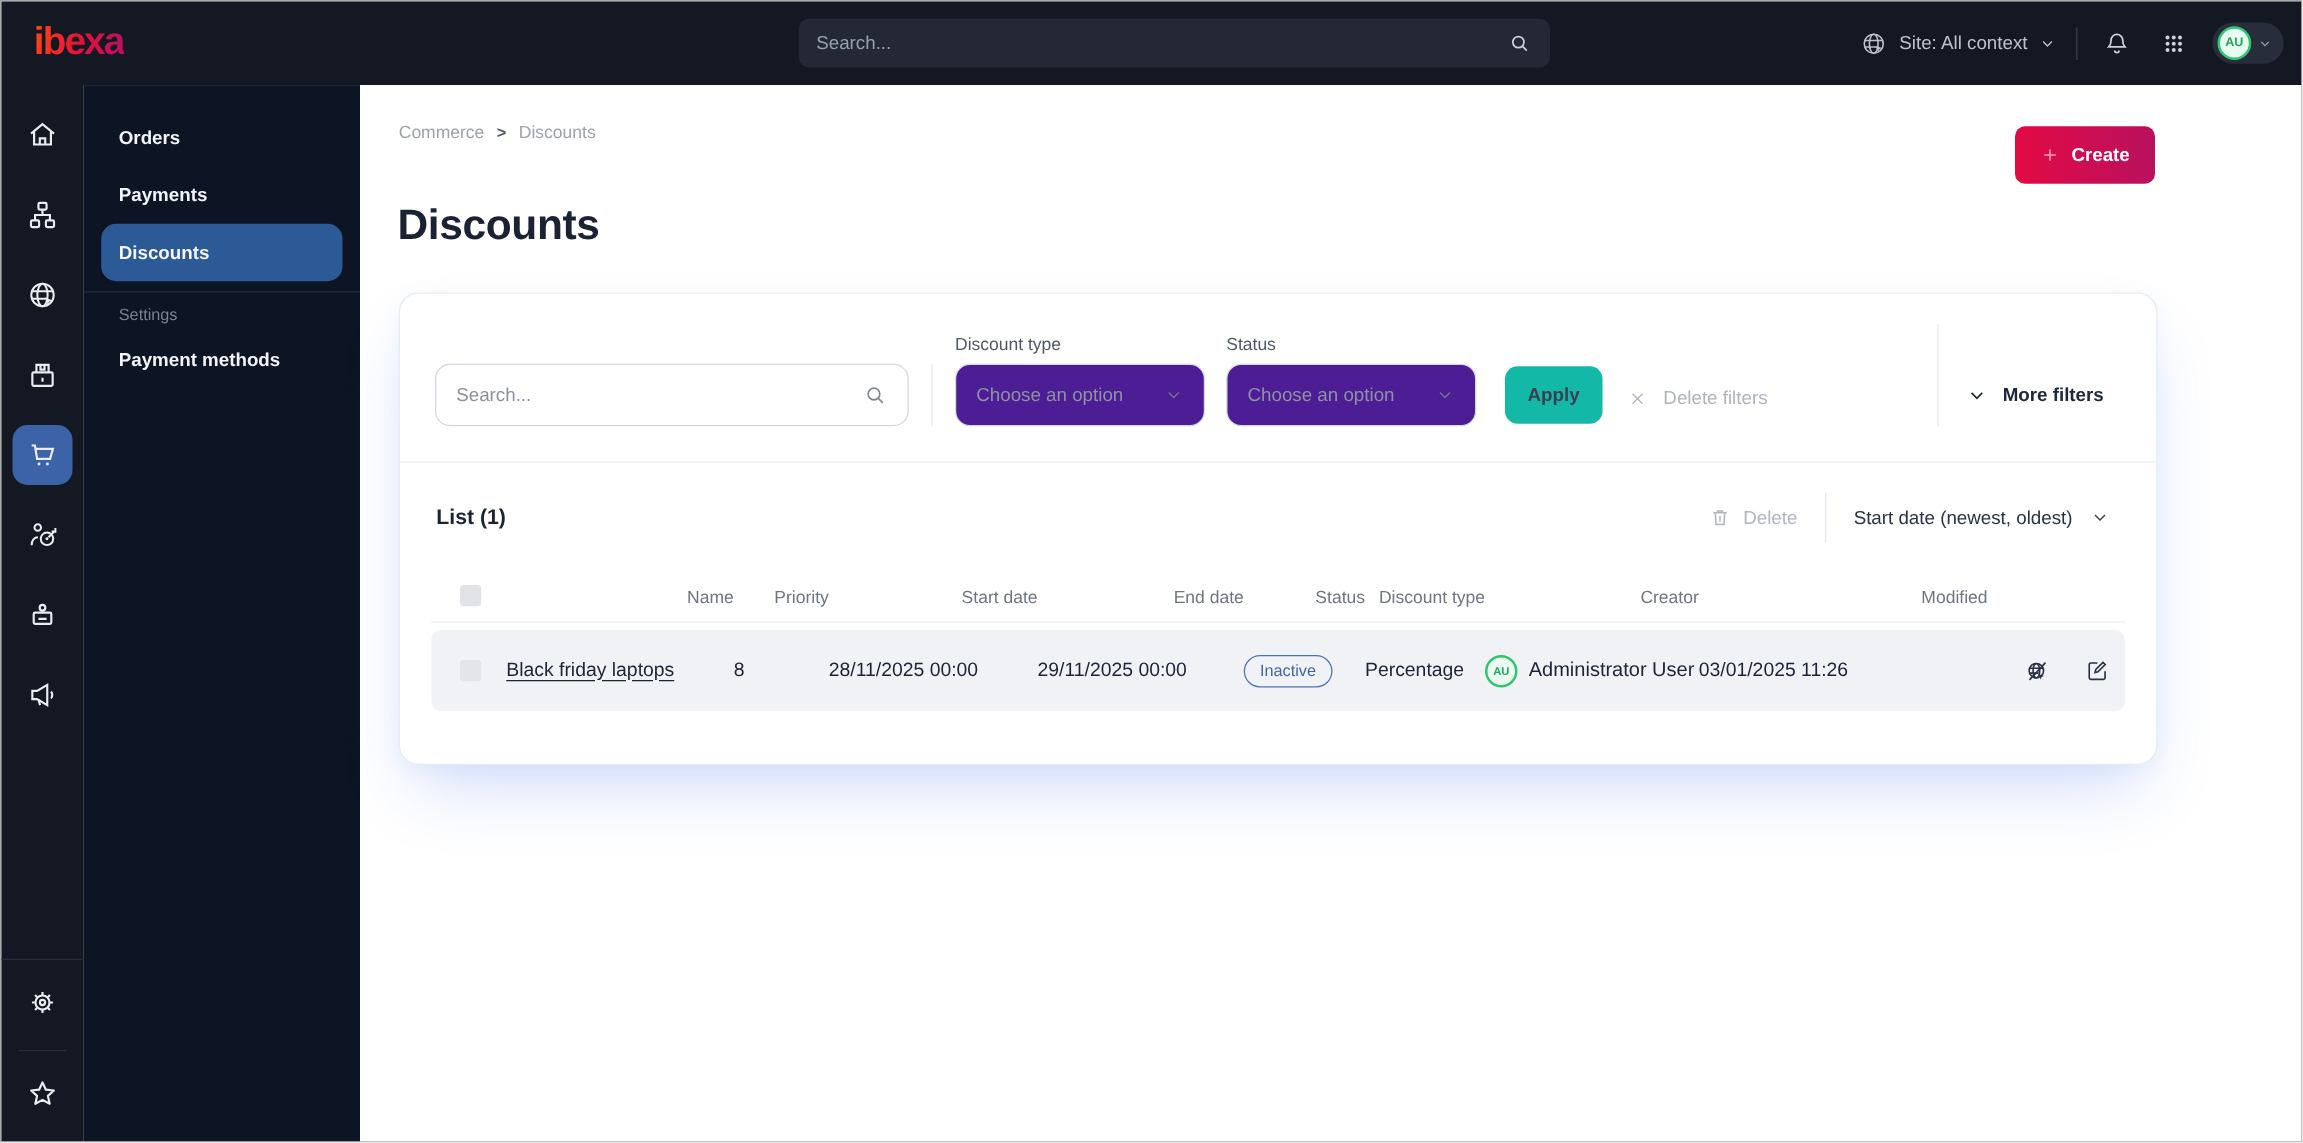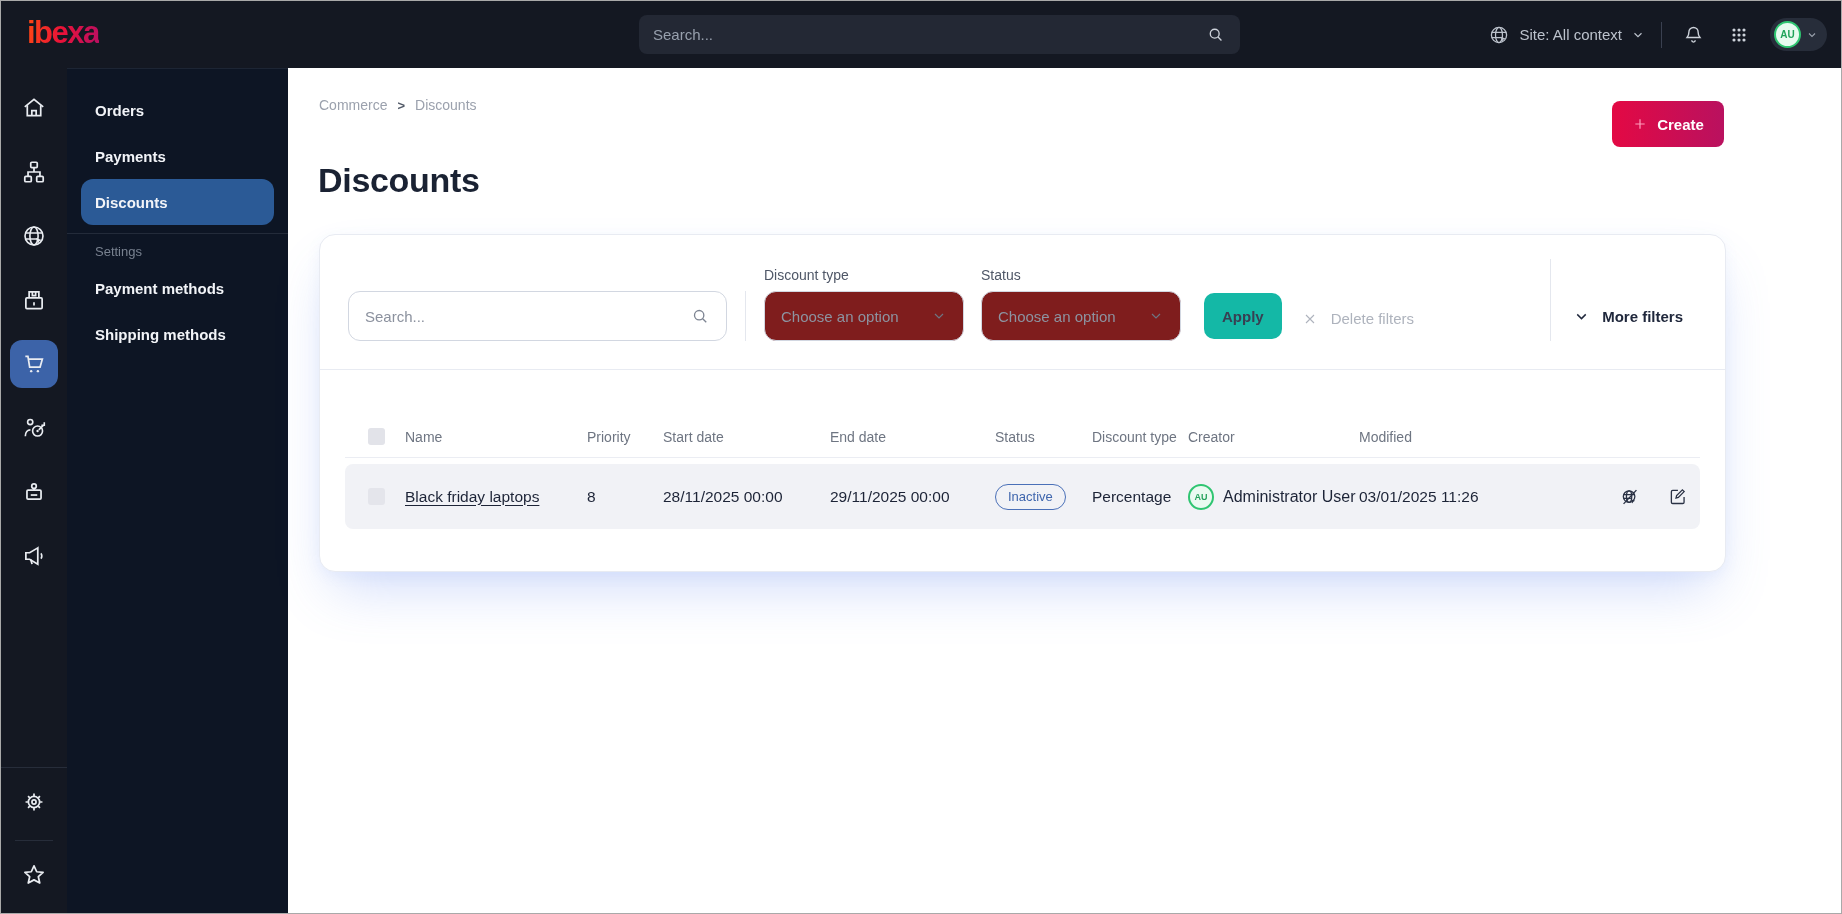--- a/index.html
+++ b/index.html
@@ -55,38 +55,38 @@
           box-shadow:0 28px 55px -14px rgba(96,134,240,.30), 0 4px 14px rgba(120,150,240,.08); }
 
   .filter-sec { display:flex; align-items:flex-end; padding:24px 28px 28px 28px; border-bottom:1px solid #e8ebf2; min-height:134px; }
   .f-search { width:379px; height:50px; border:1px solid #d2d7e1; border-radius:12px; display:flex; align-items:center; padding:0 16px; color:#7d8492; }
   .f-search input { flex:1; border:0; outline:0; font-size:15px; color:#333b4e; font-family:inherit; }
   .f-search input::placeholder { color:#8b919e; }
   .f-vdiv { width:1px; height:50px; background:#e4e7ee; margin:0 18px; }
   .f-group { display:flex; flex-direction:column; gap:8px; margin-right:17px; }
   .f-label { font-size:14px; color:#4f5767; }
   .f-select { width:200px; height:50px; border:1px solid #d2d7e1; border-radius:12px; display:flex; align-items:center; justify-content:space-between;
-              padding:0 16px; color:#8d93a0; font-size:15px; background:#7f1d1d; }
+              padding:0 16px; color:#8d93a0; font-size:15px; background:#4c1d95; }
   .apply-btn { height:46px; padding:0 18px; margin:0 20px 2px 6px; border:0; border-radius:10px; background:#14b8a6; color:#383f52;
                font-size:15px; font-weight:600; font-family:inherit; }
   .clear-btn { display:flex; align-items:center; gap:13px; color:#aeb3bd; font-size:15px; margin-bottom:14px; }
   .f-spacer { flex:1; }
   .f-vdiv2 { width:1px; height:82px; background:#e4e7ee; margin:0 22px 0 0; align-self:flex-end; }
   .more-btn { display:flex; align-items:flex-start; gap:12px; color:#20283c; font-size:15px; font-weight:700; margin-bottom:16px; margin-right:14px; }
 
   .list-sec { padding:24px 25px 42px 25px; }
   .list-head { display:flex; align-items:center; }
   .list-title { font-size:17px; font-weight:700; color:#1b2335; margin-left:4px; }
   .lh-spacer { flex:1; }
   .delete-btn { display:flex; align-items:center; gap:10px; color:#b0b5bf; font-size:15px; }
   .lh-vdiv { width:1px; height:40px; background:#e4e7ee; margin:0 22px; }
   .sort-btn { display:flex; align-items:center; gap:14px; color:#2a3245; font-size:15px; font-weight:500; margin-right:12px; }
 
   .tbl-header, .tbl-row { display:grid; grid-template-columns:37px 182px 76px 167px 165px 97px 96px 171px 1fr 110px; align-items:center; padding-left:23px; }
-  .tbl-header { height:42px; margin-top:22px; border-bottom:1px solid #ebedf3; color:#6e7582; font-size:14px; }
+  .tbl-header { height:42px; margin-top:22px; border-bottom:1px solid #ebedf3; color:#6e7582; font-size:14px;text-align:right; }
   .tbl-row { height:65px; margin-top:6px; background:#f1f2f6; border-radius:8px; color:#1d2437; font-size:15.5px; }
   .cb { width:17px; height:17px; border-radius:3px; background:#e2e3e9; }
   .tbl-row .cb { background:#e4e5eb; }
   .name-link { color:#1d2437; text-decoration:underline; text-underline-offset:3px; }
   .badge { display:inline-flex; align-items:center; justify-content:center; height:26px; padding:0 12px; border:1px solid #4a70b8; border-radius:20px;
            color:#3e65ad; font-size:13px; width:max-content; }
   .creator-cell { display:flex; align-items:center; gap:9px; font-size:16px; }
   .avatar-sm { width:26px; height:26px; border-radius:50%; background:#eafaf1; border:2px solid #2fc571; color:#27a35d;
                font-size:9px; font-weight:bold; display:flex; align-items:center; justify-content:center; flex:none; }
   .row-actions { display:flex; align-items:center; justify-content:flex-end; gap:26px; padding-right:12px; color:#2a3245; }
@@ -251,23 +251,20 @@
         <span>Payments</span>
       </div>
     <div class="panel-item active">
         <span>Discounts</span>
       </div>
     <div class="panel-div"></div>
     <div class="panel-label">Settings</div>
     <div class="panel-item">
         <span>Payment methods</span>
       </div>
-    <div class="panel-item">
-        <span>Shipping methods</span>
-      </div>
   </div>
 
   <div class="main">
 
     <div class="breadcrumb">
       <span>Commerce</span>
       <span class="sep">&gt;</span>
       <span>Discounts</span>
     </div>
 
@@ -338,20 +335,43 @@
           <span>
             <svg width="17" height="17" viewBox="0 0 24 24" fill="none" stroke="currentColor" stroke-width="2">
                 <path d="M6 9l6 6 6-6"></path>
               </svg>
           </span>
           <span>More filters</span>
         </div>
       </div>
 
       <div class="list-sec">
+        <div class="list-head">
+          <div class="list-title">List (1)</div>
+          <div class="lh-spacer"></div>
+          <div class="delete-btn">
+            <span>
+              <svg width="18" height="18" viewBox="0 0 24 24" fill="none" stroke="currentColor" stroke-width="1.6">
+                  <path d="M5 7h14M9.5 7V5h5v2"></path>
+                  <path d="M7 7l.8 12.5h8.4L17 7"></path>
+                  <path d="M12 10.5v6"></path>
+                </svg>
+            </span>
+            <span>Delete</span>
+          </div>
+          <div class="lh-vdiv"></div>
+          <div class="sort-btn">
+            <span>Start date (newest, oldest)</span>
+            <span style="color:#3a4255;">
+              <svg width="16" height="16" viewBox="0 0 24 24" fill="none" stroke="currentColor" stroke-width="1.8">
+                  <path d="M6 9l6 6 6-6"></path>
+                </svg>
+            </span>
+          </div>
+        </div>
 
         <div class="tbl-header">
           <span class="cb"></span>
           <span>Name</span>
           <span>Priority</span>
           <span>Start date</span>
           <span>End date</span>
           <span>Status</span>
           <span>Discount type</span>
           <span>Creator</span>

